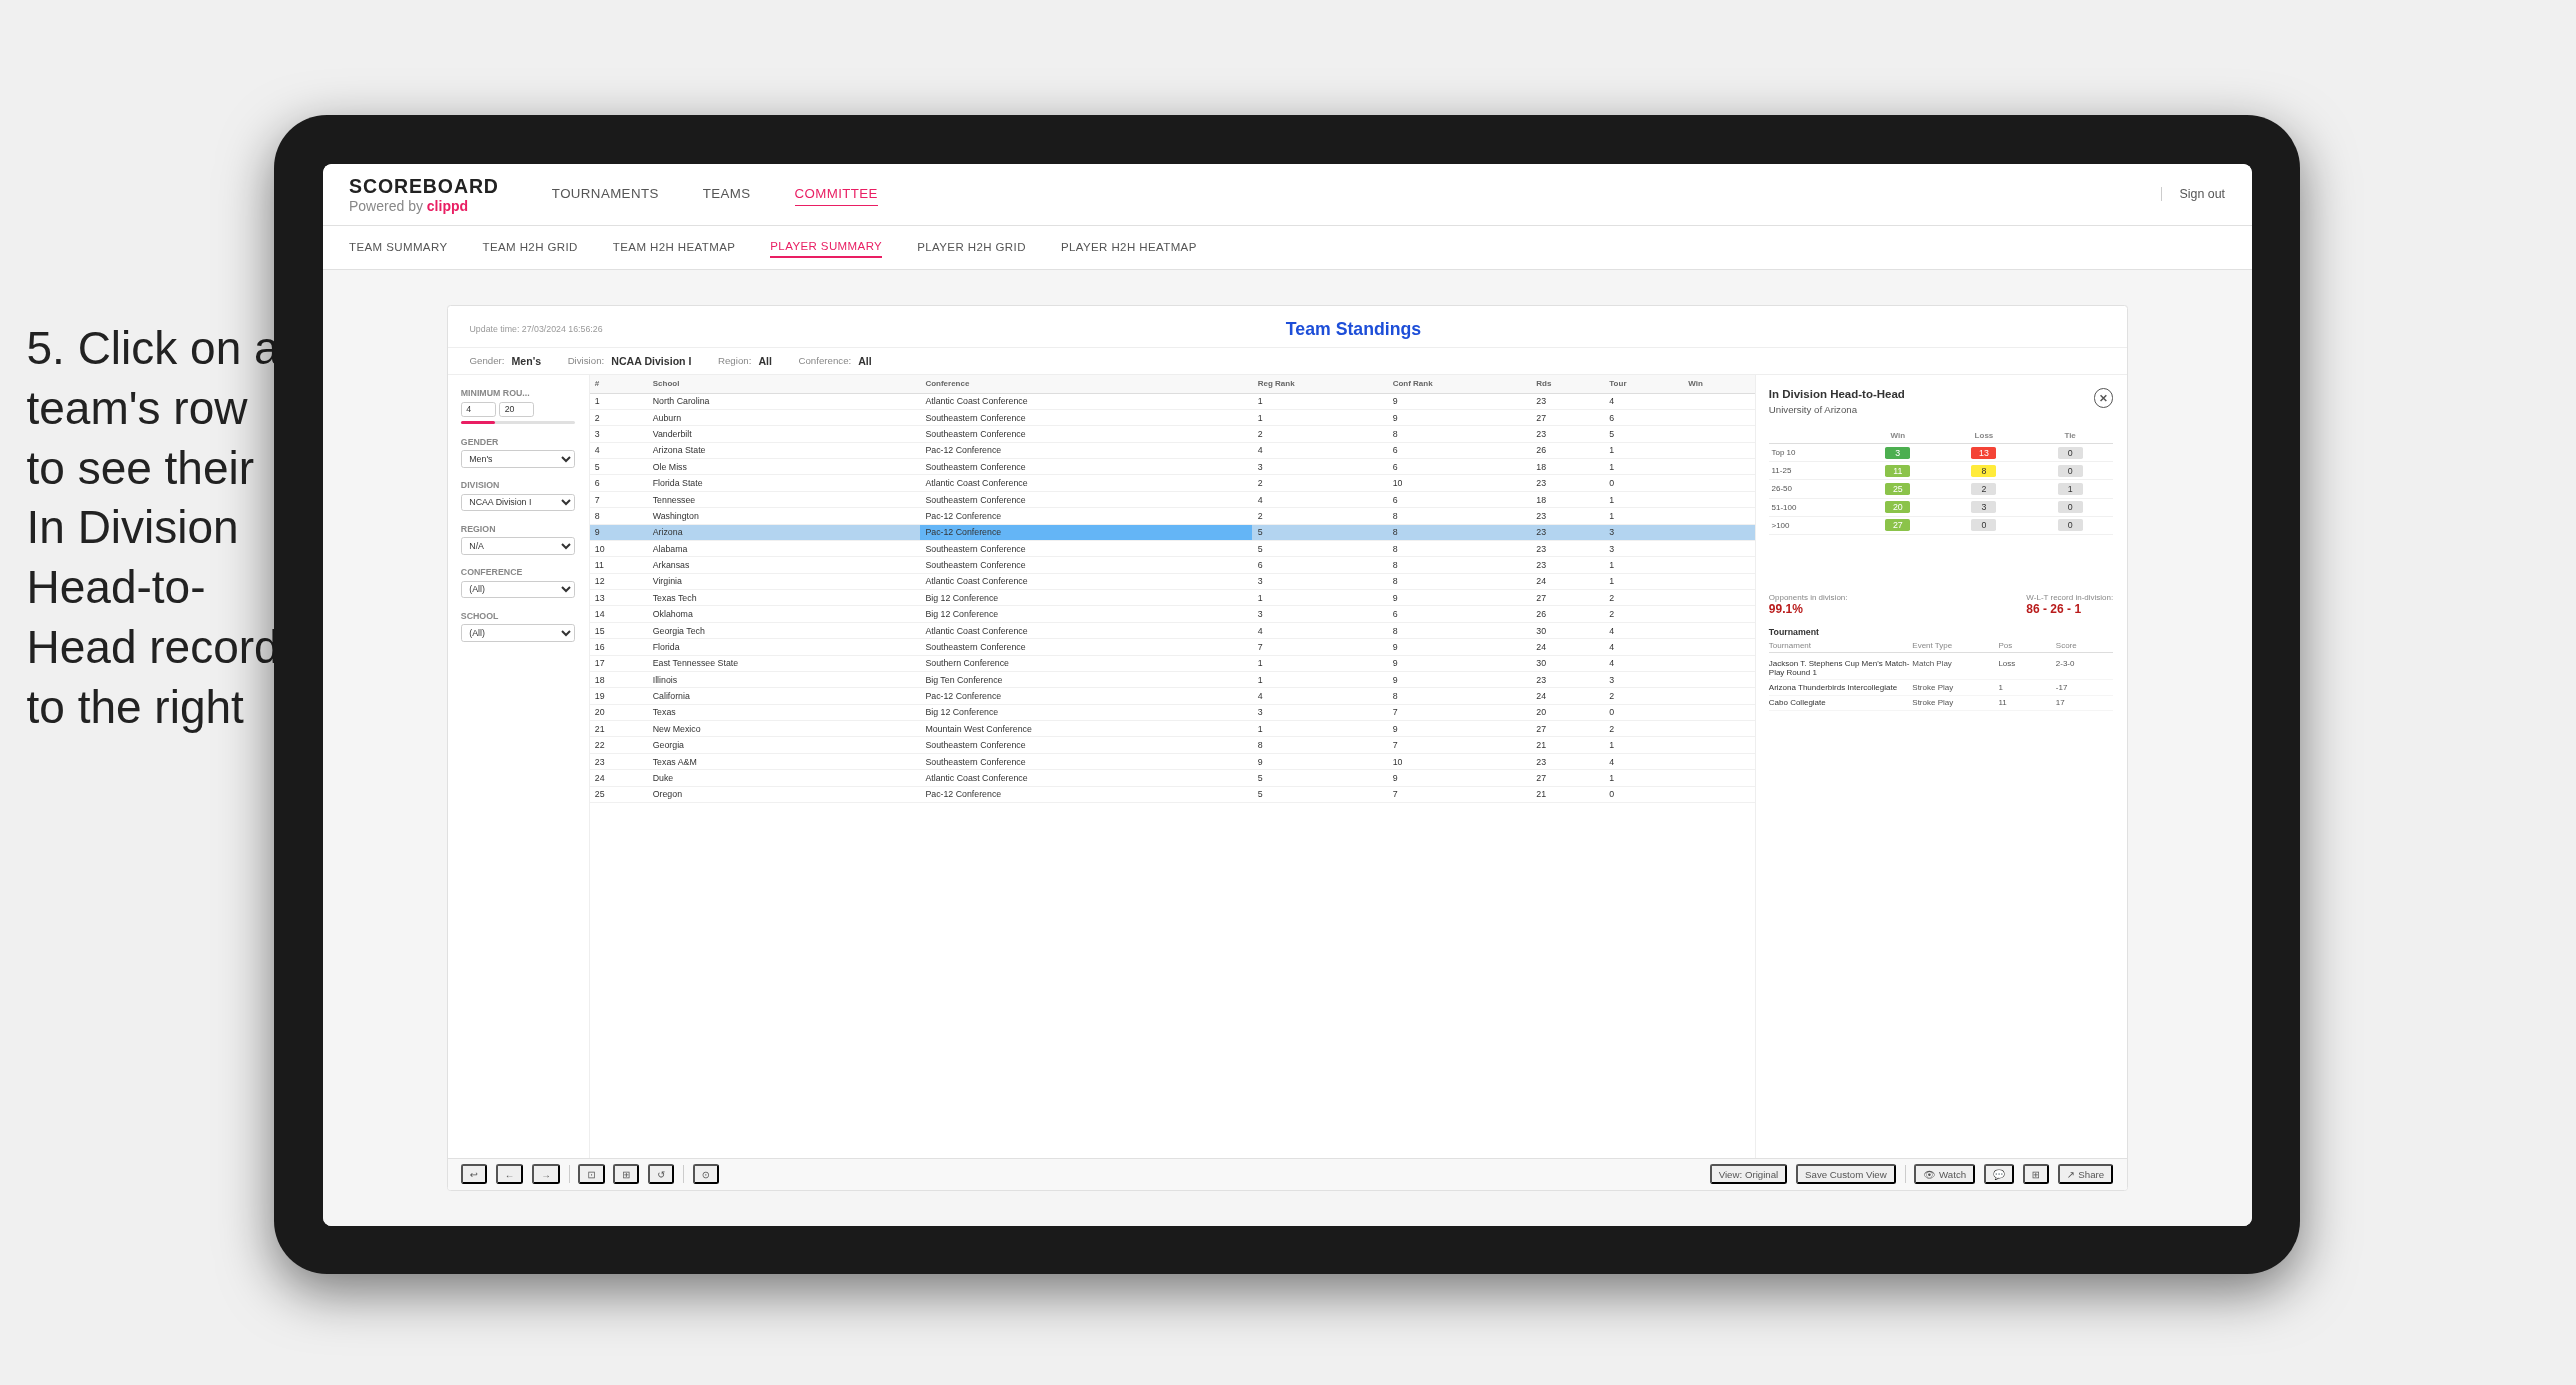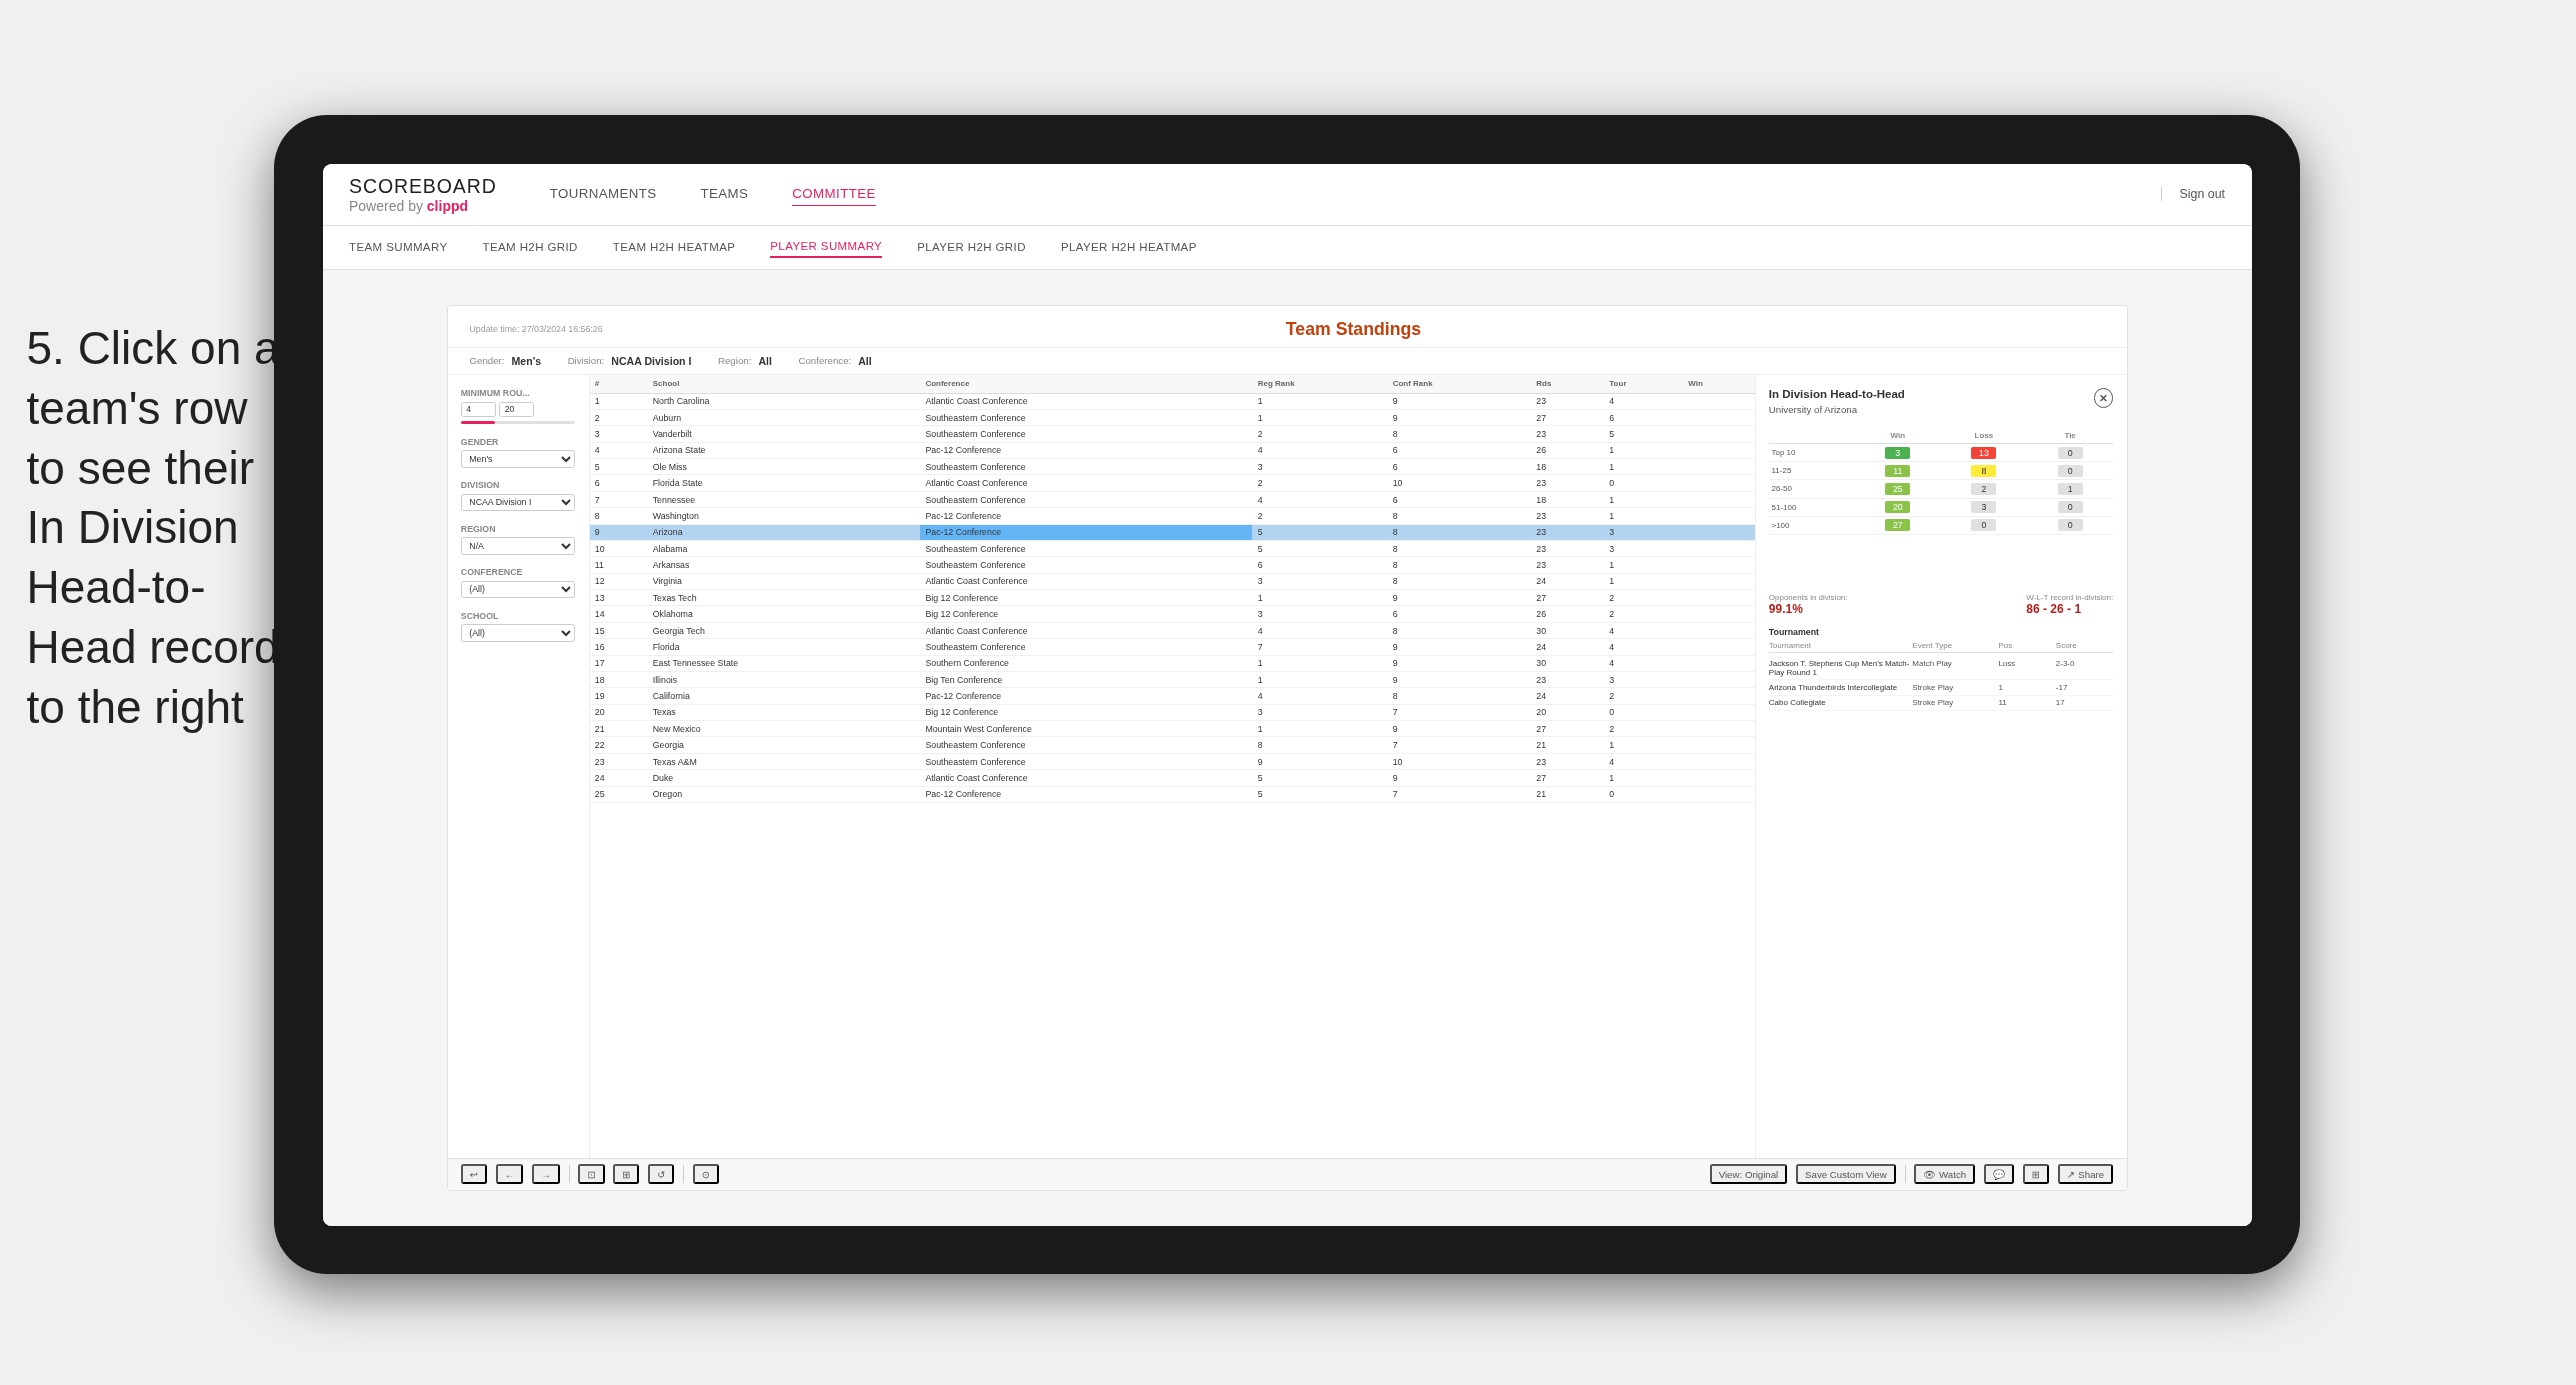--- a/index.html
+++ b/index.html
@@ -49,21 +49,21 @@
     }
 
     .logo-area {
       display: flex;
       flex-direction: column;
       margin-right: 53px;
     }
 
     .logo-text {
       font-size: 19.5px;
-      font-weight: 400;
+      font-weight: 700;
       color: #222;
       letter-spacing: 0.9px;
     }
 
     .logo-sub {
       font-size: 14px;
       color: #888;
     }
 
     .logo-sub span {
@@ -157,21 +157,21 @@
       border-bottom: 0.9px solid #eee;
       display: flex;
       align-items: center;
       justify-content: space-between;
       flex-shrink: 0;
     }
 
     .panel-title {
       font-size: 17.7px;
       font-weight: 600;
-      color: #c2410c;
+      color: #1d4ed8;
     }
 
     .panel-filters {
       display: flex;
       gap: 26.5px;
       padding: 7px 22px;
       border-bottom: 0.9px solid #eee;
       align-items: center;
       flex-shrink: 0;
     }

